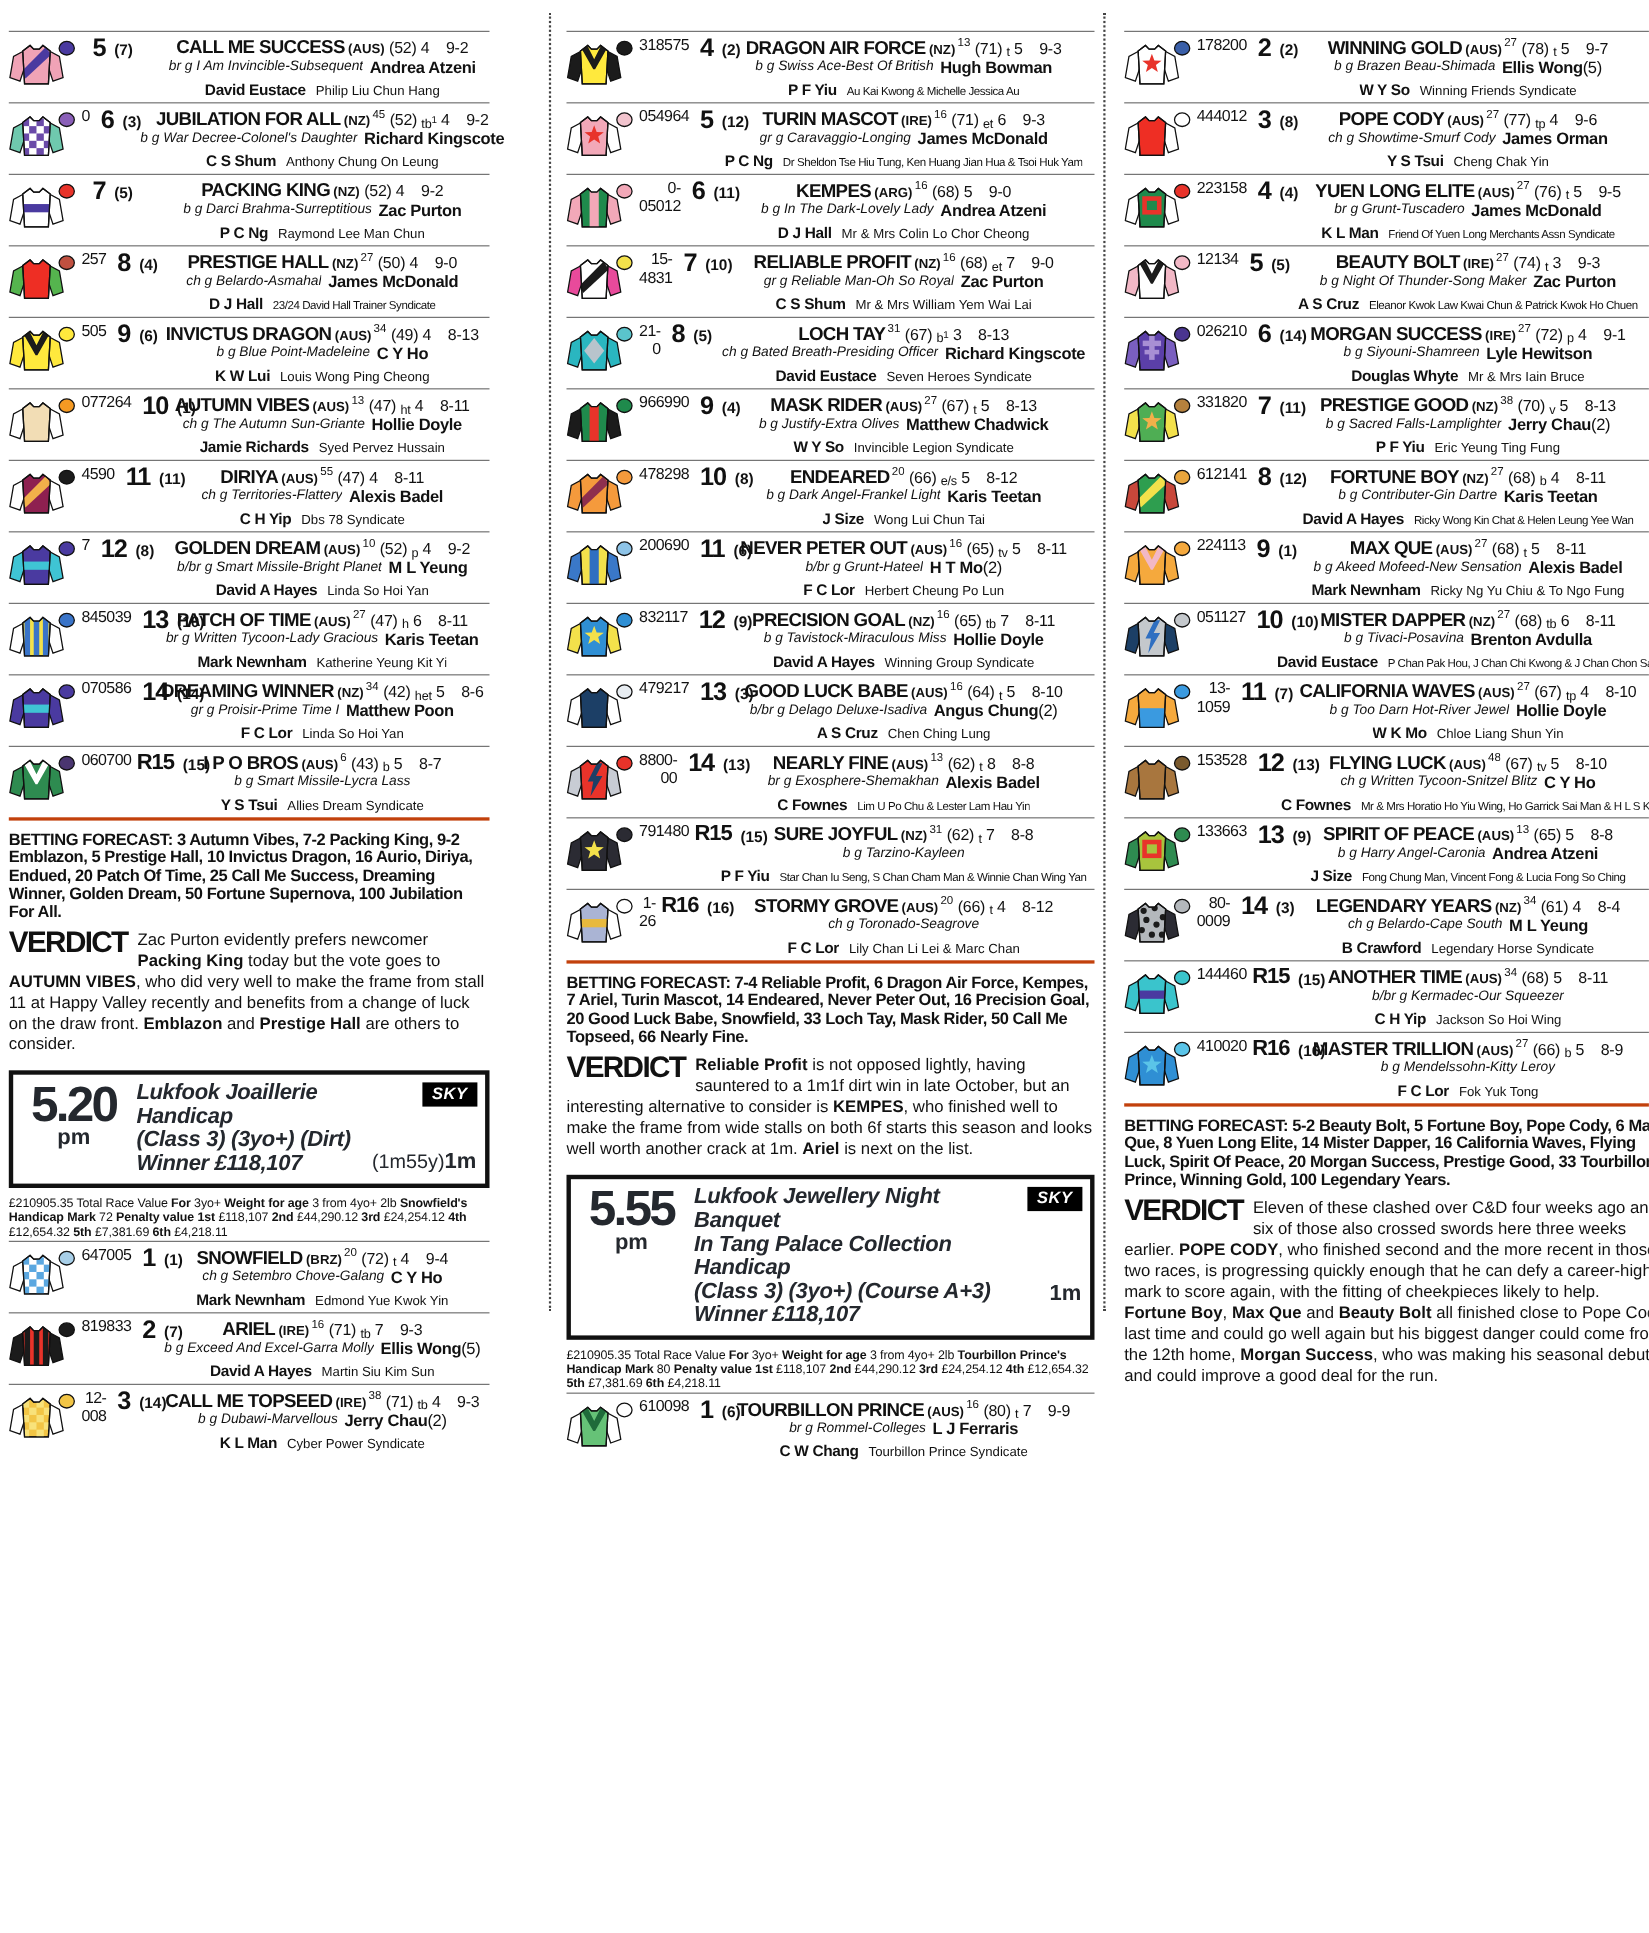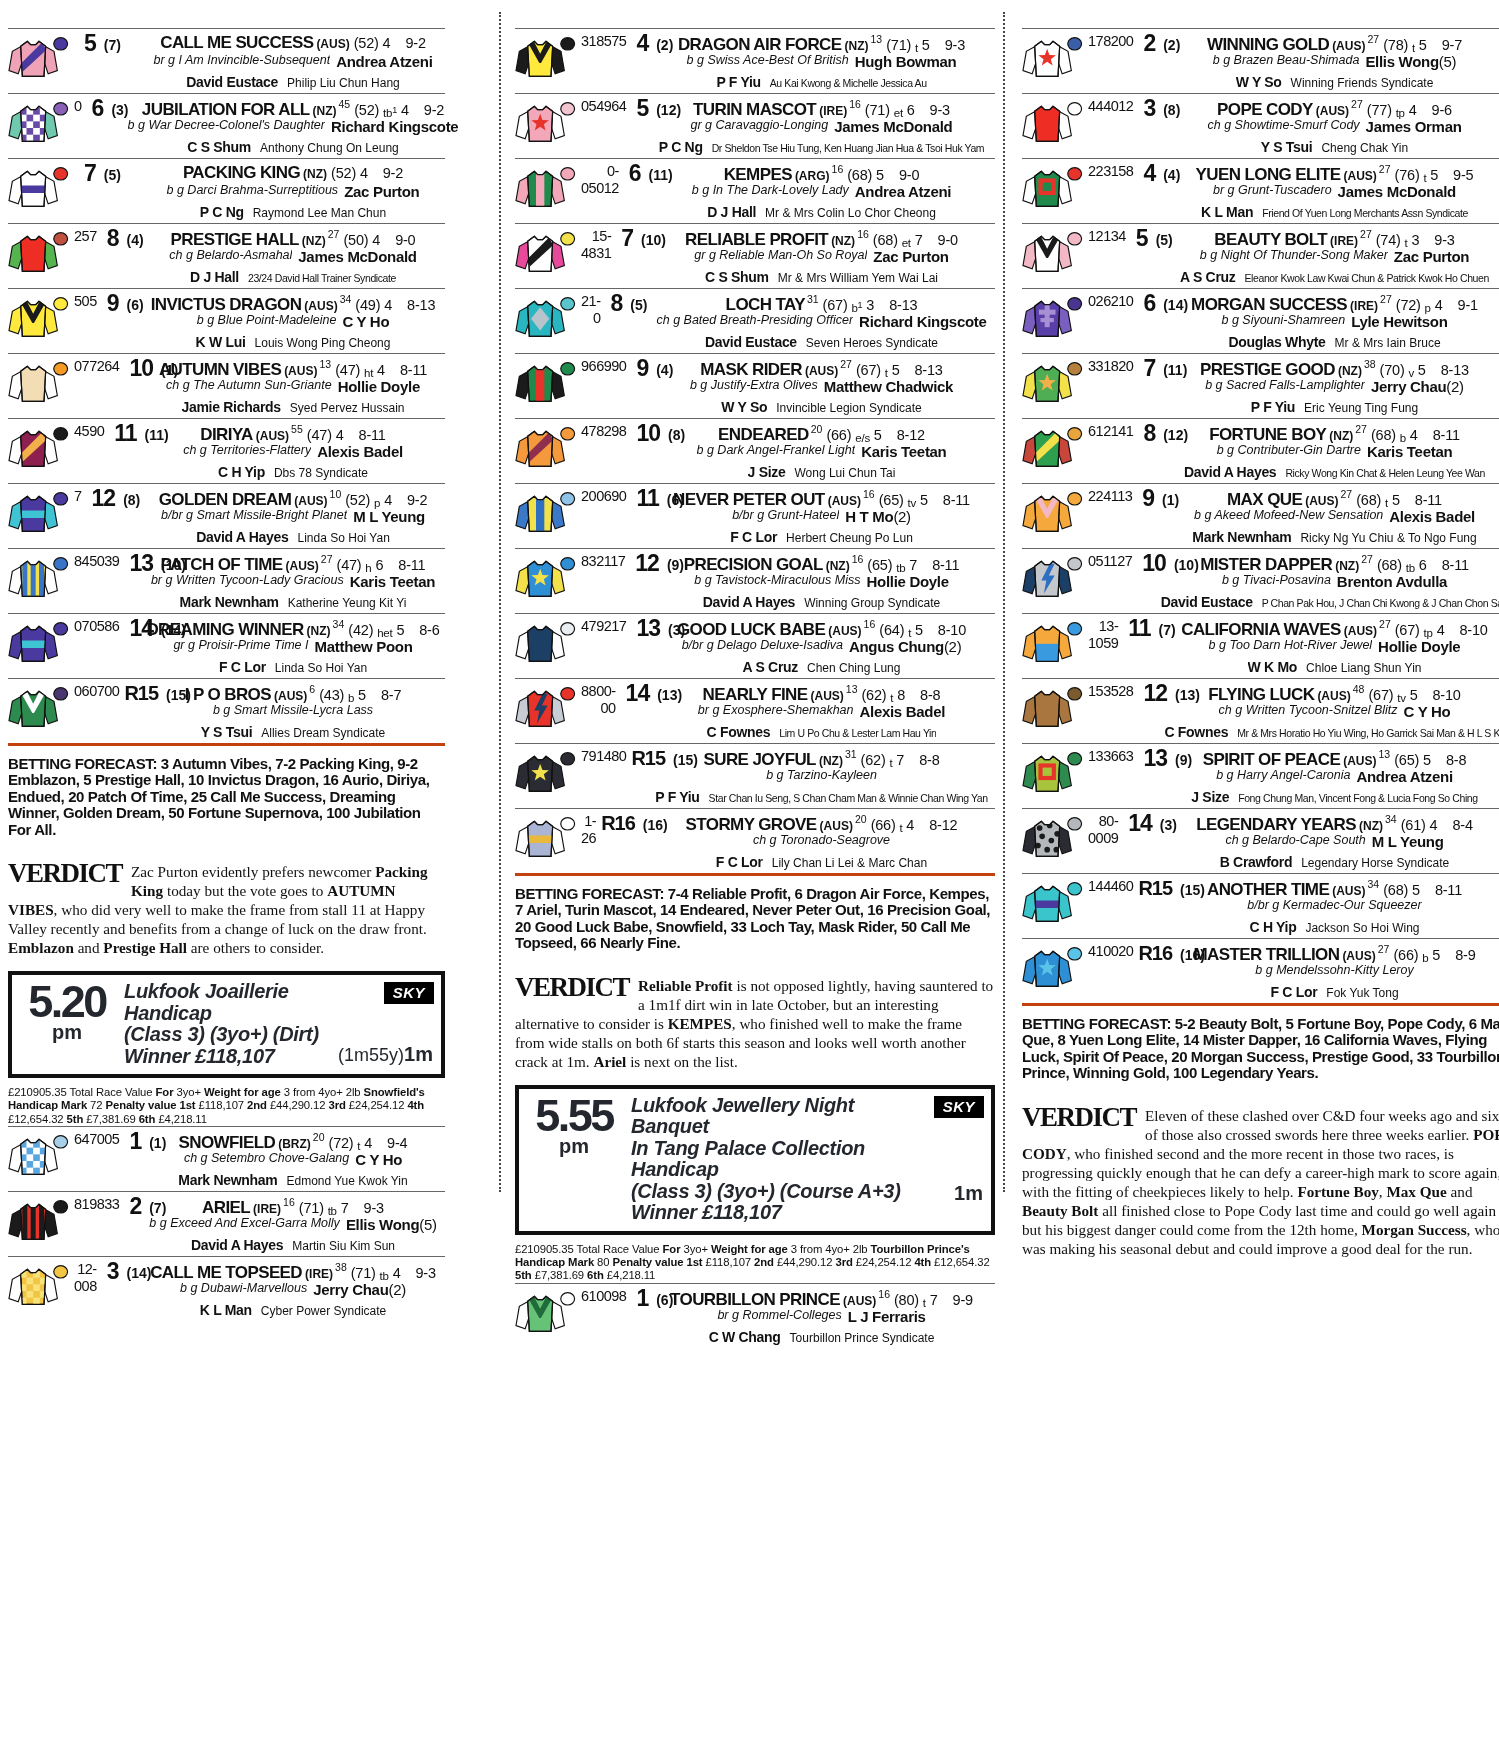--- a/index.html
+++ b/index.html
@@ -36,21 +36,21 @@
   .l2{display:flex;justify-content:space-between;height:18px;gap:6px;}
   .breed{font-style:italic;font-size:12.5px;white-space:nowrap;overflow:hidden;min-width:0;}
   .jockey{font-weight:bold;font-size:15px;white-space:nowrap;letter-spacing:-0.3px;}
   .jockey .allow{font-weight:normal;}
   .l3{height:17px;white-space:nowrap;overflow:hidden;margin-top:2px;}
   .trainer{font-weight:bold;font-size:14px;letter-spacing:-0.3px;margin-right:9px;}
   .owner{font-size:12px;}
   .owner.sm{font-size:10.5px;letter-spacing:-0.4px;}
 
   .forecast{border-top:3px solid #c2410c;font-weight:bold;font-size:15px;line-height:16.4px;letter-spacing:-0.4px;padding-top:10px;}
-  .verdictblk{margin-top:24px;font-size:15.2px;line-height:19px;font-family:Liberation Serif, serif;}
+  .verdictblk{margin-top:7px;font-size:15.2px;line-height:19px;}
   .verdictblk::after{content:"";display:block;clear:both;}
   .vword{float:left;font-size:27px;font-weight:bold;letter-spacing:-1.5px;line-height:23px;margin-right:9px;}
 
   .raceheader{position:relative;border:4.5px solid #111;margin-top:14px;padding:6px 8px 7px 4px;display:flex;color:#24282e;}
   .timeblk{width:102px;flex:0 0 102px;text-align:center;}
   .time{font-size:45px;font-weight:bold;letter-spacing:-2.5px;line-height:41px;}
   .ampm{font-size:20px;font-weight:bold;line-height:20px;}
   .rtitle{font-style:italic;font-weight:bold;font-size:20px;line-height:21.5px;letter-spacing:-0.3px;padding-left:6px;padding-right:66px;}
   .sky{position:absolute;top:7px;right:7px;background:#000;color:#fff;font-weight:bold;font-style:italic;font-size:15px;padding:2px 9px 3px;letter-spacing:0.5px;}
   .dist{position:absolute;right:8px;bottom:8px;font-size:18px;white-space:nowrap;}

